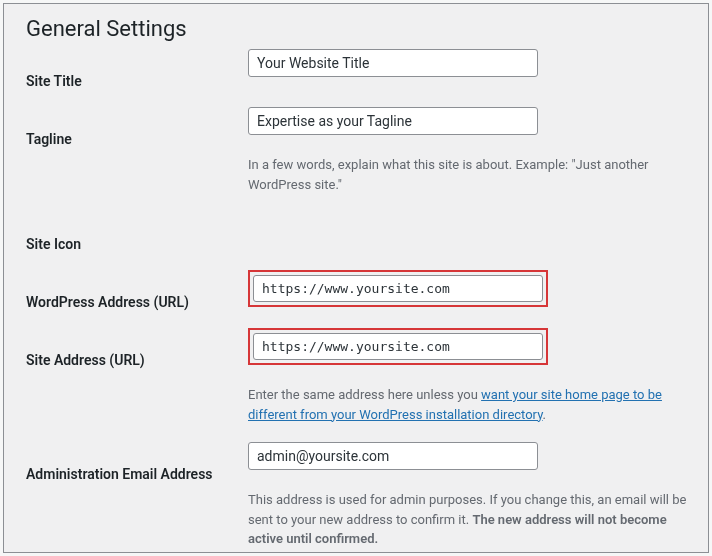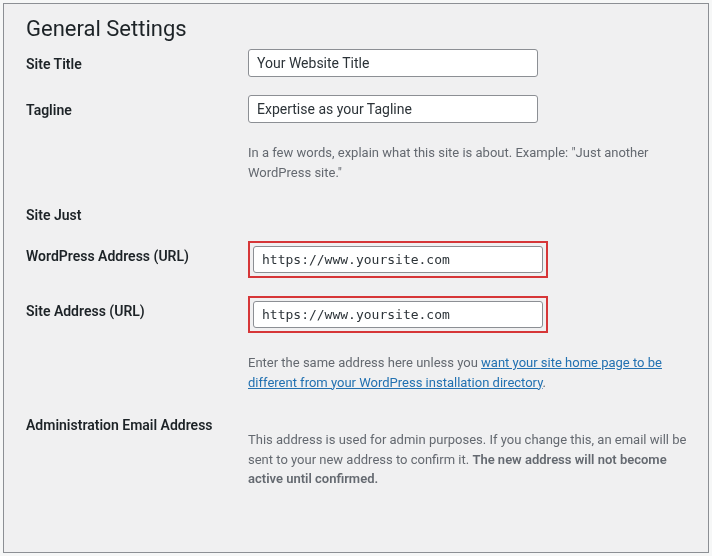--- a/index.html
+++ b/index.html
@@ -32,20 +32,21 @@
       align-items: flex-start;
       margin-bottom: 18px;
     }
     .label-col {
       width: 222px;
       flex-shrink: 0;
       font-size: 14px;
       font-weight: 600;
       color: #1d2327;
       padding-top: 7px;
+      margin-top: 17px;
     }
     .field-col {
       flex: 1;
     }
     input[type="text"] {
       width: 290px;
       padding: 5px 8px;
       font-size: 14px;
       border: 1px solid #8c8f94;
       border-radius: 3px;
@@ -112,21 +113,21 @@
 
   <div class="form-row">
     <div class="label-col">Tagline</div>
     <div class="field-col">
       <input type="text" value="Expertise as your Tagline" style="">
       <p class="description">In a few words, explain what this site is about. Example: "Just another WordPress site."</p>
     </div>
   </div>
 
   <div class="form-row">
-    <div class="label-col">Site Just</div>
+    <div class="label-col">Site Icon</div>
   </div>
 
   <div class="form-row">
     <div class="label-col">WordPress Address (URL)</div>
     <div class="field-col">
       <span class="highlighted">
         <input type="text" class="code" value="https://www.yoursite.com" style="">
       </span>
     </div>
   </div>
@@ -139,19 +140,20 @@
       </span>
       <p class="description">
         <span>Enter the same address here unless you </span><a href="#">want your site home page to be different from your WordPress installation directory</a><span>.</span>
       </p>
     </div>
   </div>
 
   <div class="form-row">
     <div class="label-col">Administration Email Address</div>
     <div class="field-col">
+      <input type="text" value="admin@yoursite.com" style="">
       <p class="description">
         <span>This address is used for admin purposes. If you change this, an email will be sent to your new address to confirm it. </span><span class="bold">The new address will not become active until confirmed.</span>
       </p>
     </div>
   </div>
 
 </div>
 
 </body></html>

